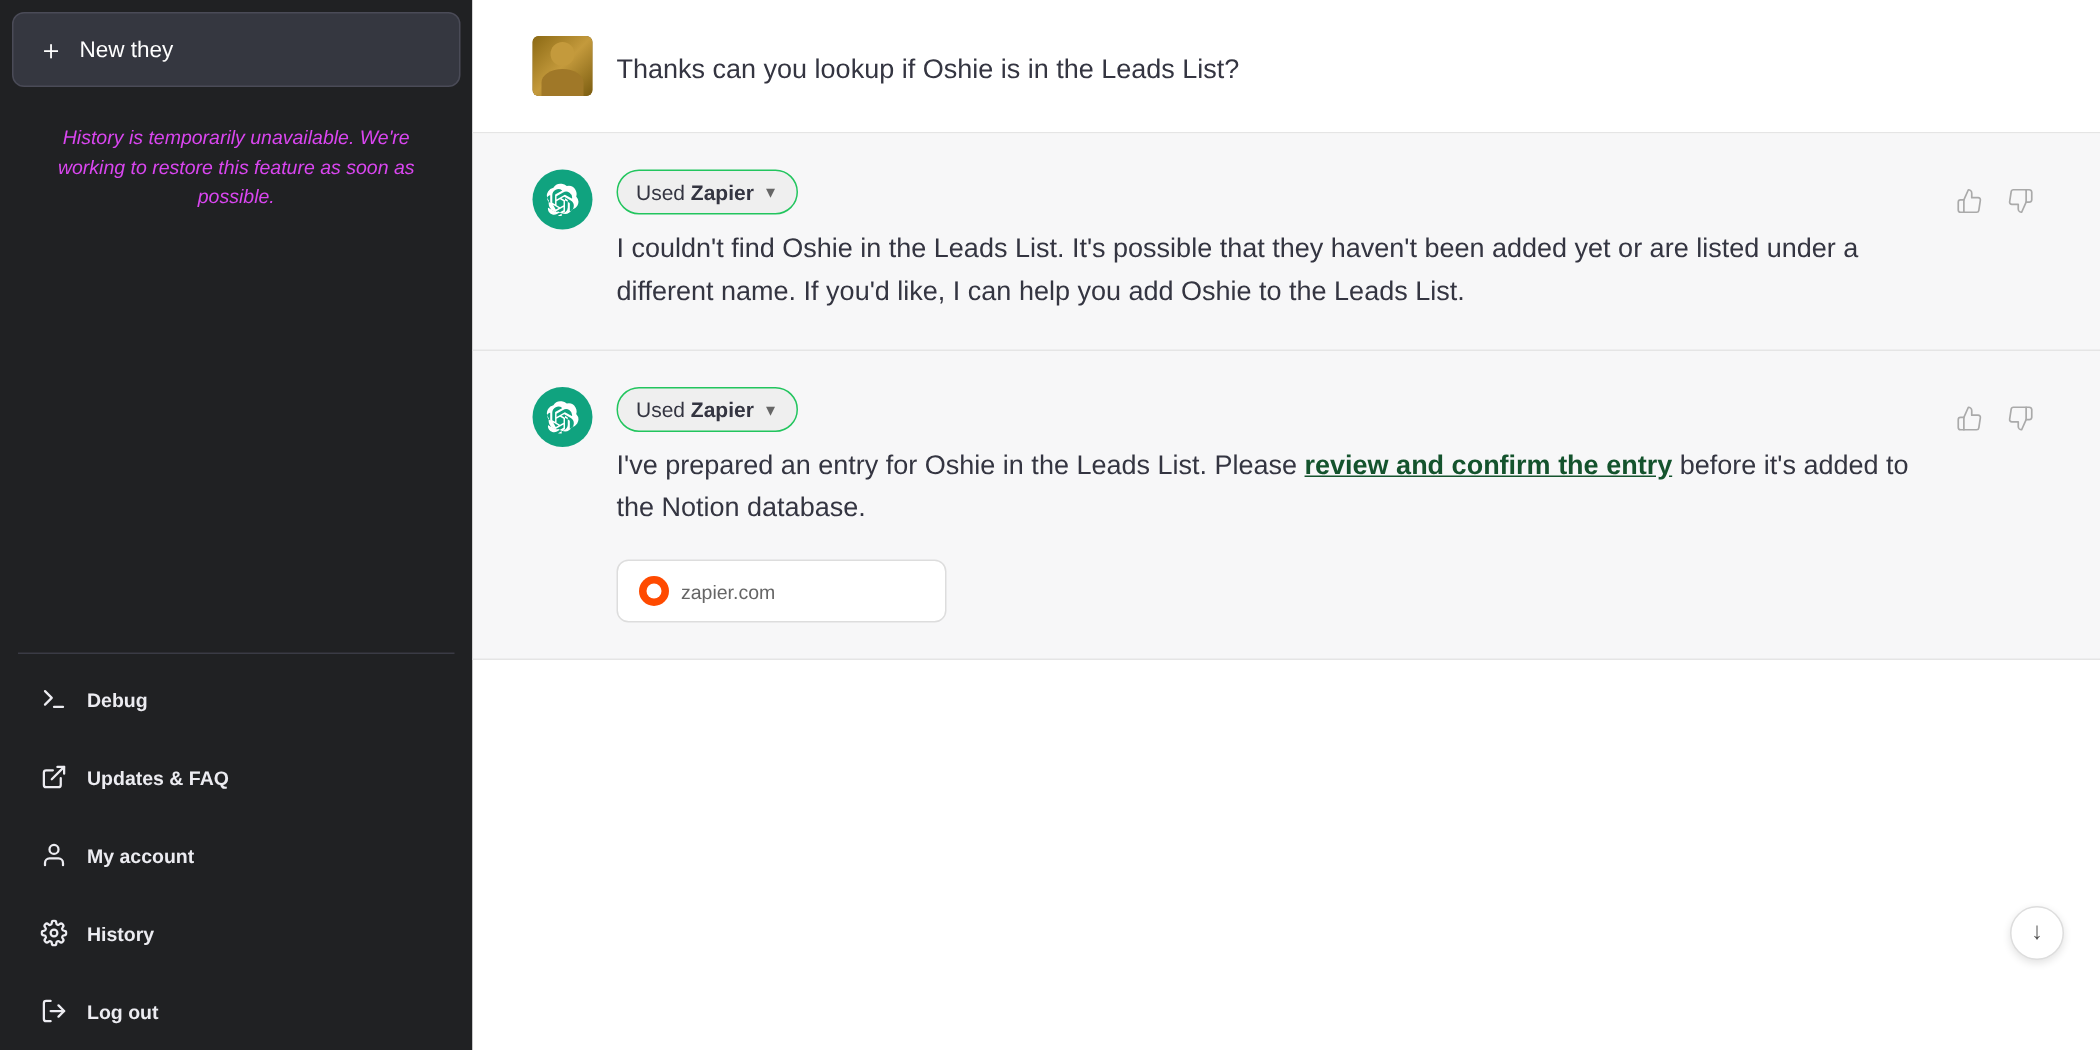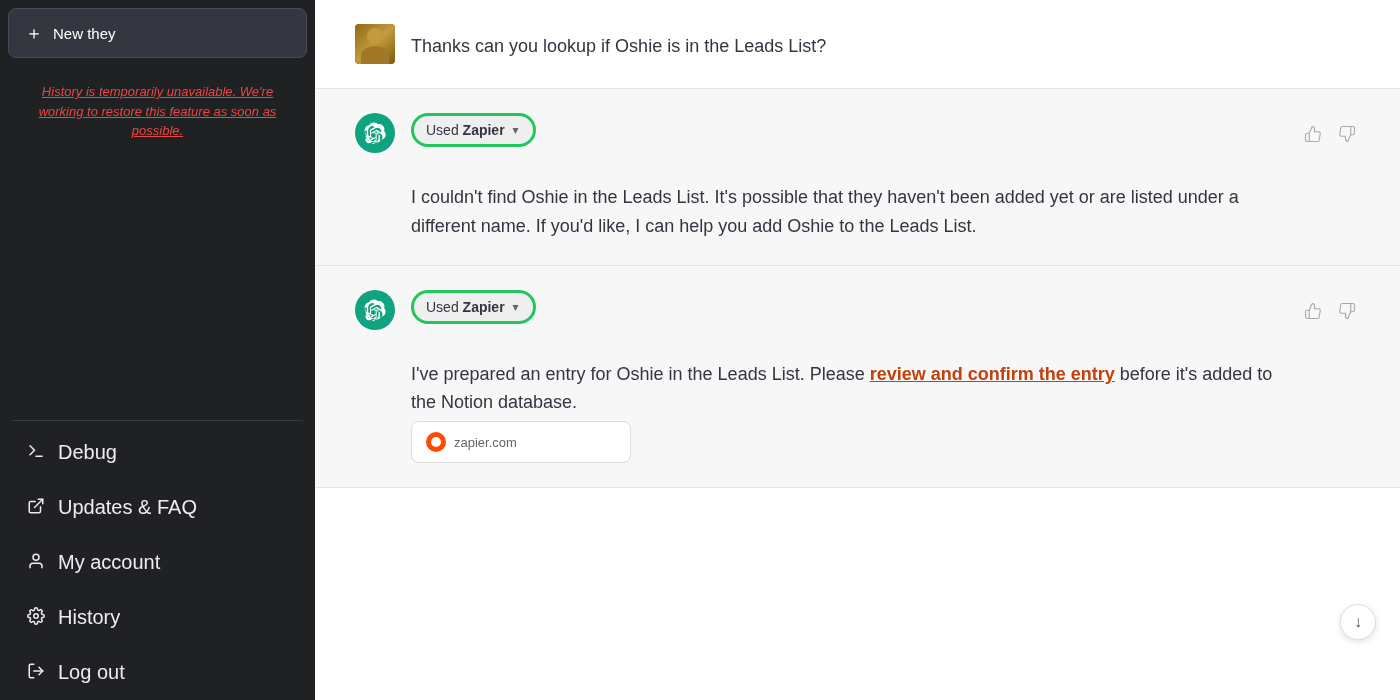--- a/index.html
+++ b/index.html
@@ -28,46 +28,46 @@
       color: #fff;
       cursor: pointer;
       font-size: 15px;
       font-weight: 500;
       text-align: left;
     }
     .plus-icon { font-size: 18px; font-weight: 300; }
 
     #history-notice {
       padding: 16px 20px;
-      color: #ef4444;
+      color: #d946ef;
       font-size: 13px;
       font-style: italic;
       line-height: 1.5;
       text-align: center;
-      text-decoration: underline;
     }
 
     #sidebar-spacer { flex: 1; }
 
     #sidebar-divider {
       border: none;
       border-top: 1px solid #3a3b45;
       margin: 4px 12px;
     }
 
     .sidebar-item {
       display: flex;
-      align-items: flex-start;
+      align-items: center;
       gap: 12px;
       padding: 14px 20px;
       color: #ececf1;
-      font-size: 20px;
+      font-size: 13px;
       cursor: pointer;
       border-radius: 6px;
       margin: 2px 6px;
+      font-weight: bold;
     }
 
     .sidebar-icon {
       width: 20px;
       height: 20px;
       display: flex;
       align-items: center;
       justify-content: center;
       flex-shrink: 0;
     }
@@ -166,27 +166,27 @@
       width: 22px;
       height: 22px;
       fill: white;
     }
 
     .zapier-pill {
       display: inline-flex;
       align-items: center;
       gap: 8px;
       background: #efefef;
-      border: 3px solid #22c55e;
+      border: 1px solid #22c55e;
       border-radius: 20px;
       padding: 6px 14px 6px 12px;
       font-size: 14px;
       color: #343541;
       cursor: pointer;
-      margin-bottom: 28px;
+      margin-bottom: 0;
     }
     .zapier-pill strong { font-weight: 700; }
     .chevron-down { font-size: 12px; color: #666; }
 
     .vote-buttons {
       display: flex;
       gap: 8px;
       margin-left: auto;
       align-self: flex-start;
       padding-top: 8px;
@@ -211,21 +211,21 @@
       display: flex;
       align-items: center;
       gap: 8px;
       background: #fff;
       border: 1px solid #ddd;
       border-radius: 8px;
       padding: 10px 14px;
       font-size: 13px;
       color: #666;
       max-width: 220px;
-      margin-top: 4px;
+      margin-top: 20px;
     }
 
     .zapier-link-icon {
       width: 20px;
       height: 20px;
       background: #ff4a00;
       border-radius: 50%;
       display: flex;
       align-items: center;
       justify-content: center;
@@ -377,21 +377,21 @@
       <div class="assistant-logo">
         <svg viewBox="0 0 41 41" xmlns="http://www.w3.org/2000/svg" fill="white">
           <path d="M37.532 16.87a9.963 9.963 0 0 0-.856-8.184 10.078 10.078 0 0 0-10.855-4.835 9.964 9.964 0 0 0-6.212-2.805 10.079 10.079 0 0 0-10.4 4.96 9.964 9.964 0 0 0-6.626 4.532 10.079 10.079 0 0 0 1.24 11.817 9.965 9.965 0 0 0 .856 8.185 10.079 10.079 0 0 0 10.855 4.835 9.965 9.965 0 0 0 6.213 2.806 10.079 10.079 0 0 0 10.4-4.961 9.965 9.965 0 0 0 6.625-4.532 10.079 10.079 0 0 0-1.24-11.818zm-17.993 25.688a7.46 7.46 0 0 1-4.79-1.735c.061-.033.168-.091.237-.134l7.964-4.6a1.294 1.294 0 0 0 .655-1.134V19.054l3.366 1.944a.12.12 0 0 1 .066.092v9.299a7.505 7.505 0 0 1-7.498 7.169zm-16.134-6.904a7.461 7.461 0 0 1-.894-5.023c.06.036.162.099.237.141l7.964 4.6a1.297 1.297 0 0 0 1.308 0l9.724-5.614v3.888a.12.12 0 0 1-.048.103l-8.051 4.649a7.504 7.504 0 0 1-10.24-2.744zm-2.09-17.496a7.46 7.46 0 0 1 3.908-3.285c0 .068-.004.19-.004.274v9.201a1.294 1.294 0 0 0 .654 1.132l9.723 5.614-3.366 1.944a.12.12 0 0 1-.114.012L8.048 25.72a7.505 7.505 0 0 1-6.733-7.562zm27.658 6.437l-9.724-5.615 3.367-1.943a.121.121 0 0 1 .114-.012l8.048 4.648a7.498 7.498 0 0 1-1.158 13.528v-9.476a1.293 1.293 0 0 0-.647-1.13zm3.35-5.043c-.059-.037-.162-.099-.236-.141l-7.965-4.6a1.298 1.298 0 0 0-1.308 0l-9.723 5.614v-3.888a.12.12 0 0 1 .048-.103l8.05-4.645a7.497 7.497 0 0 1 11.135 7.763zm-21.063 6.929l-3.367-1.944a.12.12 0 0 1-.065-.092v-9.299a7.497 7.497 0 0 1 12.293-5.756 6.94 6.94 0 0 0-.236.134l-7.965 4.6a1.294 1.294 0 0 0-.654 1.132l-.006 11.225zm1.829-3.943l4.33-2.501 4.332 2.497v4.998l-4.331 2.5-4.331-2.5V22.558z"></path>
         </svg>
       </div>
       <div class="assistant-main-content">
         <div class="zapier-pill">
           <span>Used <strong>Zapier</strong></span>
           <span class="chevron-down">▾</span>
         </div>
-        <p class="message-text">I've prepared an entry for Oshie in the Leads List. Please <a href="#" style="color: #c2410c; font-weight: 700; ">review and confirm the entry</a> before it's added to the Notion database.</p>
+        <p class="message-text">I've prepared an entry for Oshie in the Leads List. Please <a href="#" style="color: #14532d; font-weight: 700; ">review and confirm the entry</a> before it's added to the Notion database.</p>
         <div class="zapier-link-card">
           <div class="zapier-link-icon">
             <svg width="12" height="12" viewBox="0 0 24 24" fill="white">
               <circle cx="12" cy="12" r="10"></circle>
             </svg>
           </div>
           <span>zapier.com</span>
         </div>
       </div>
       <div class="vote-buttons">

